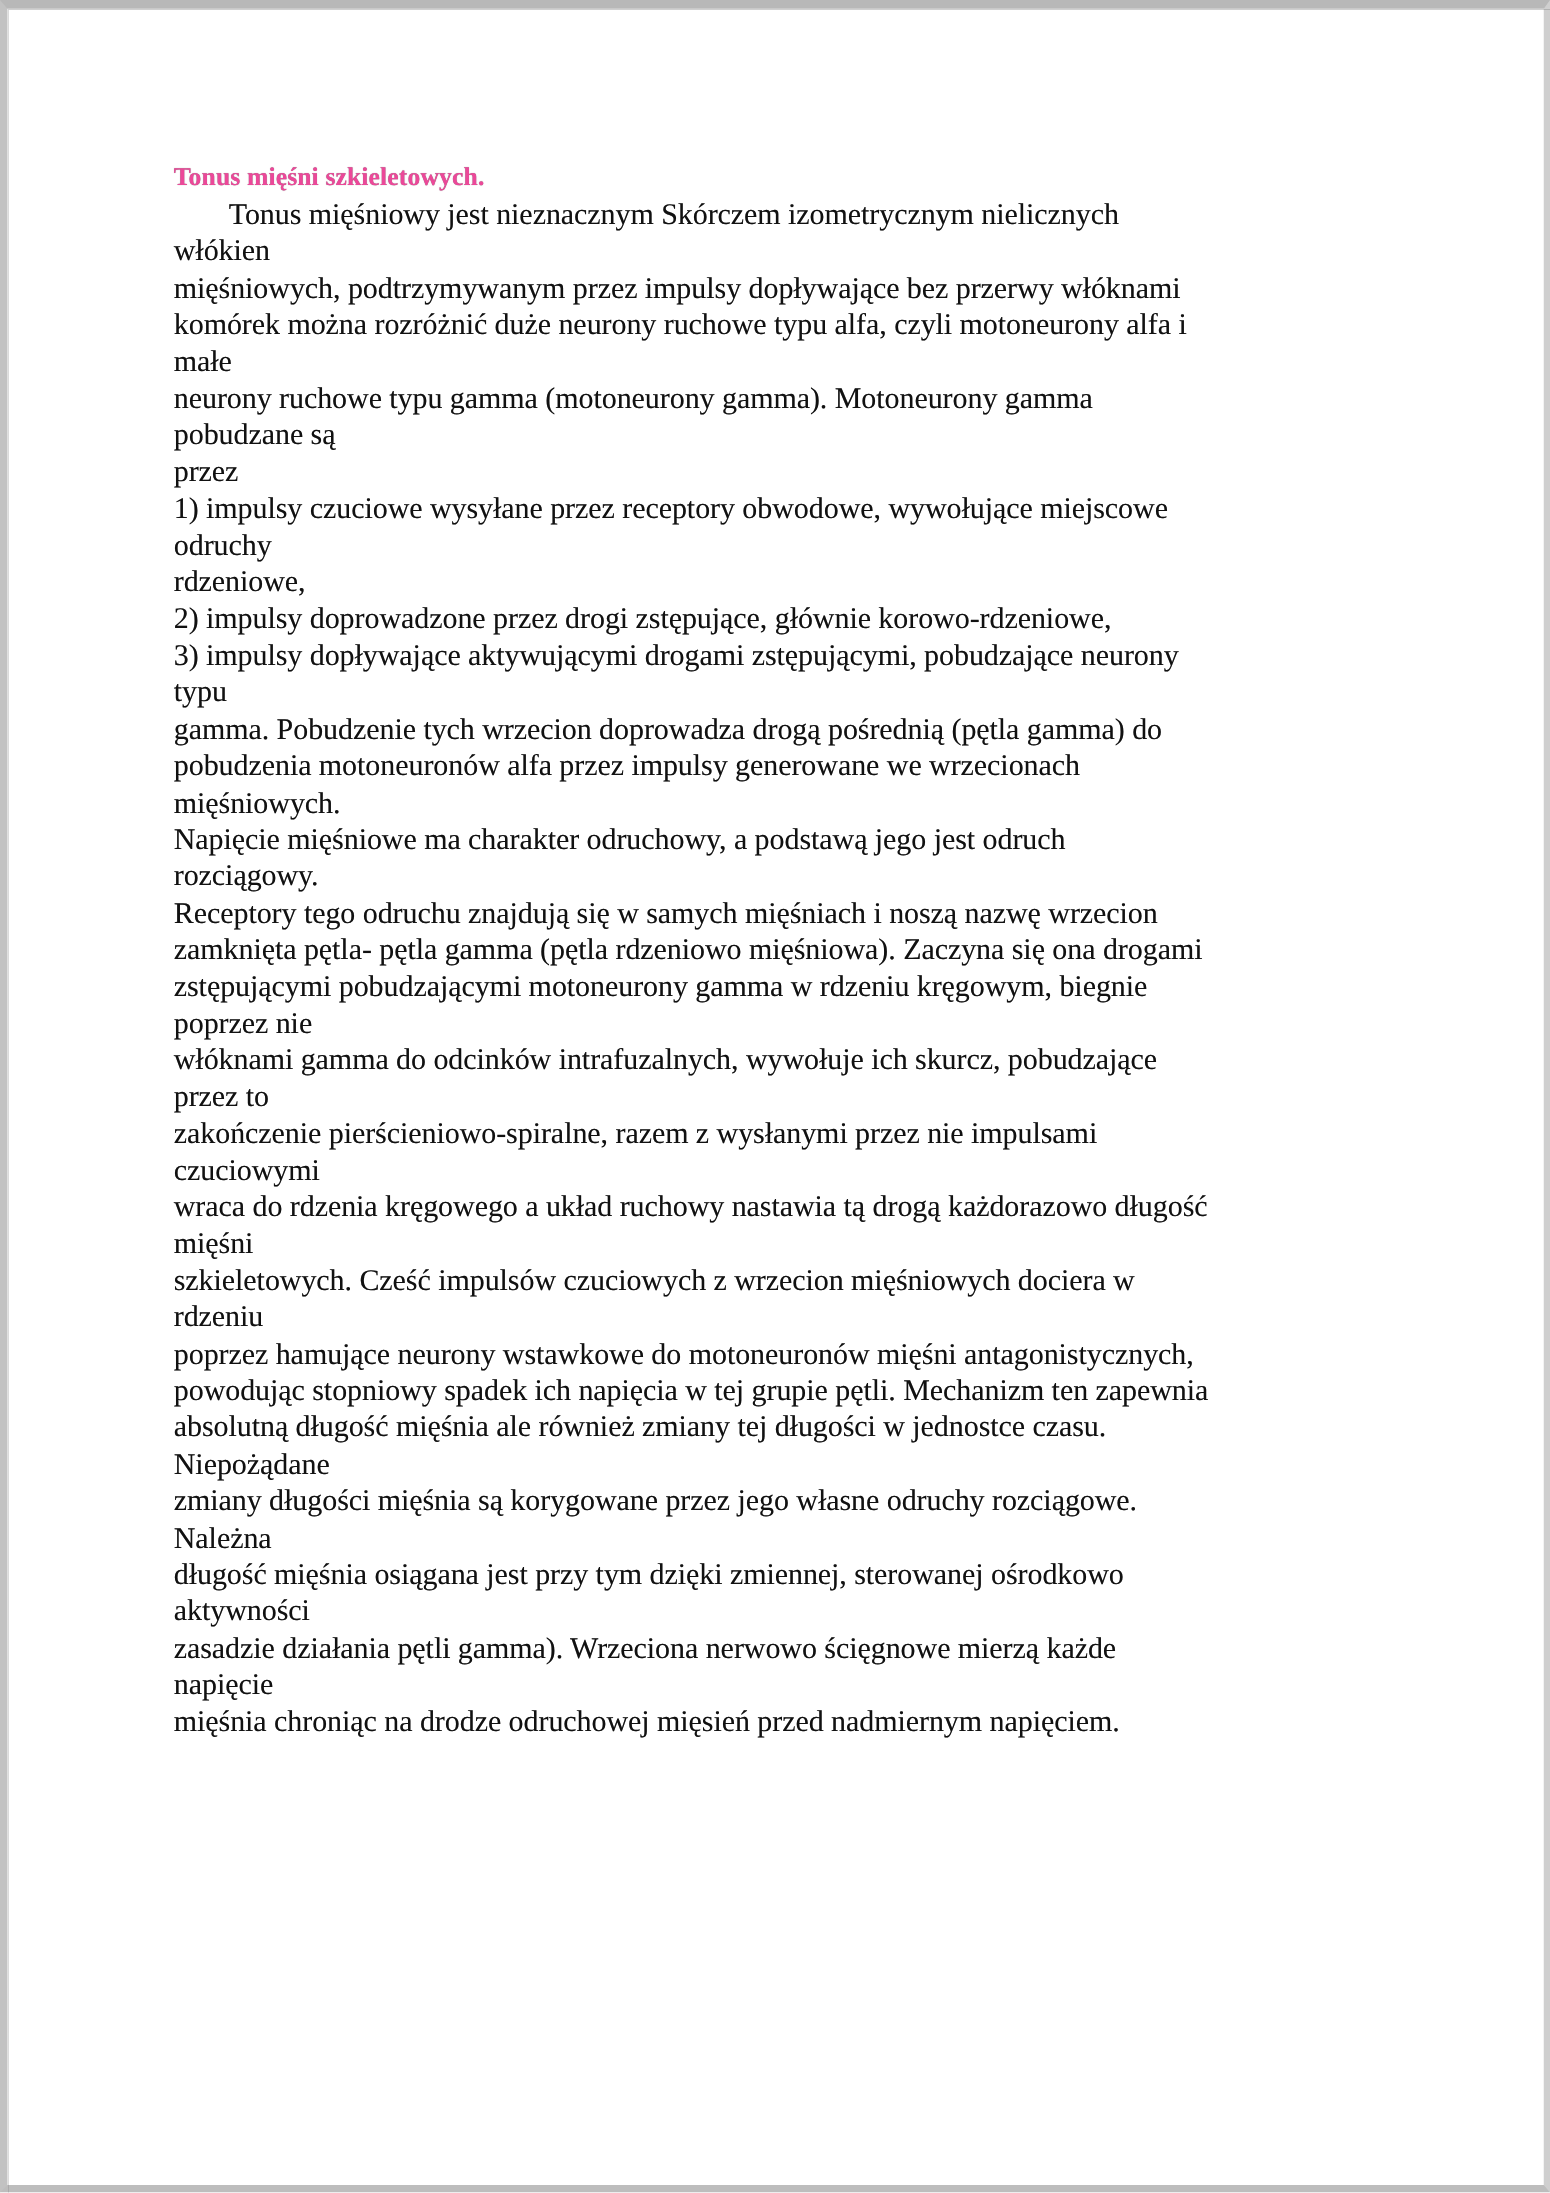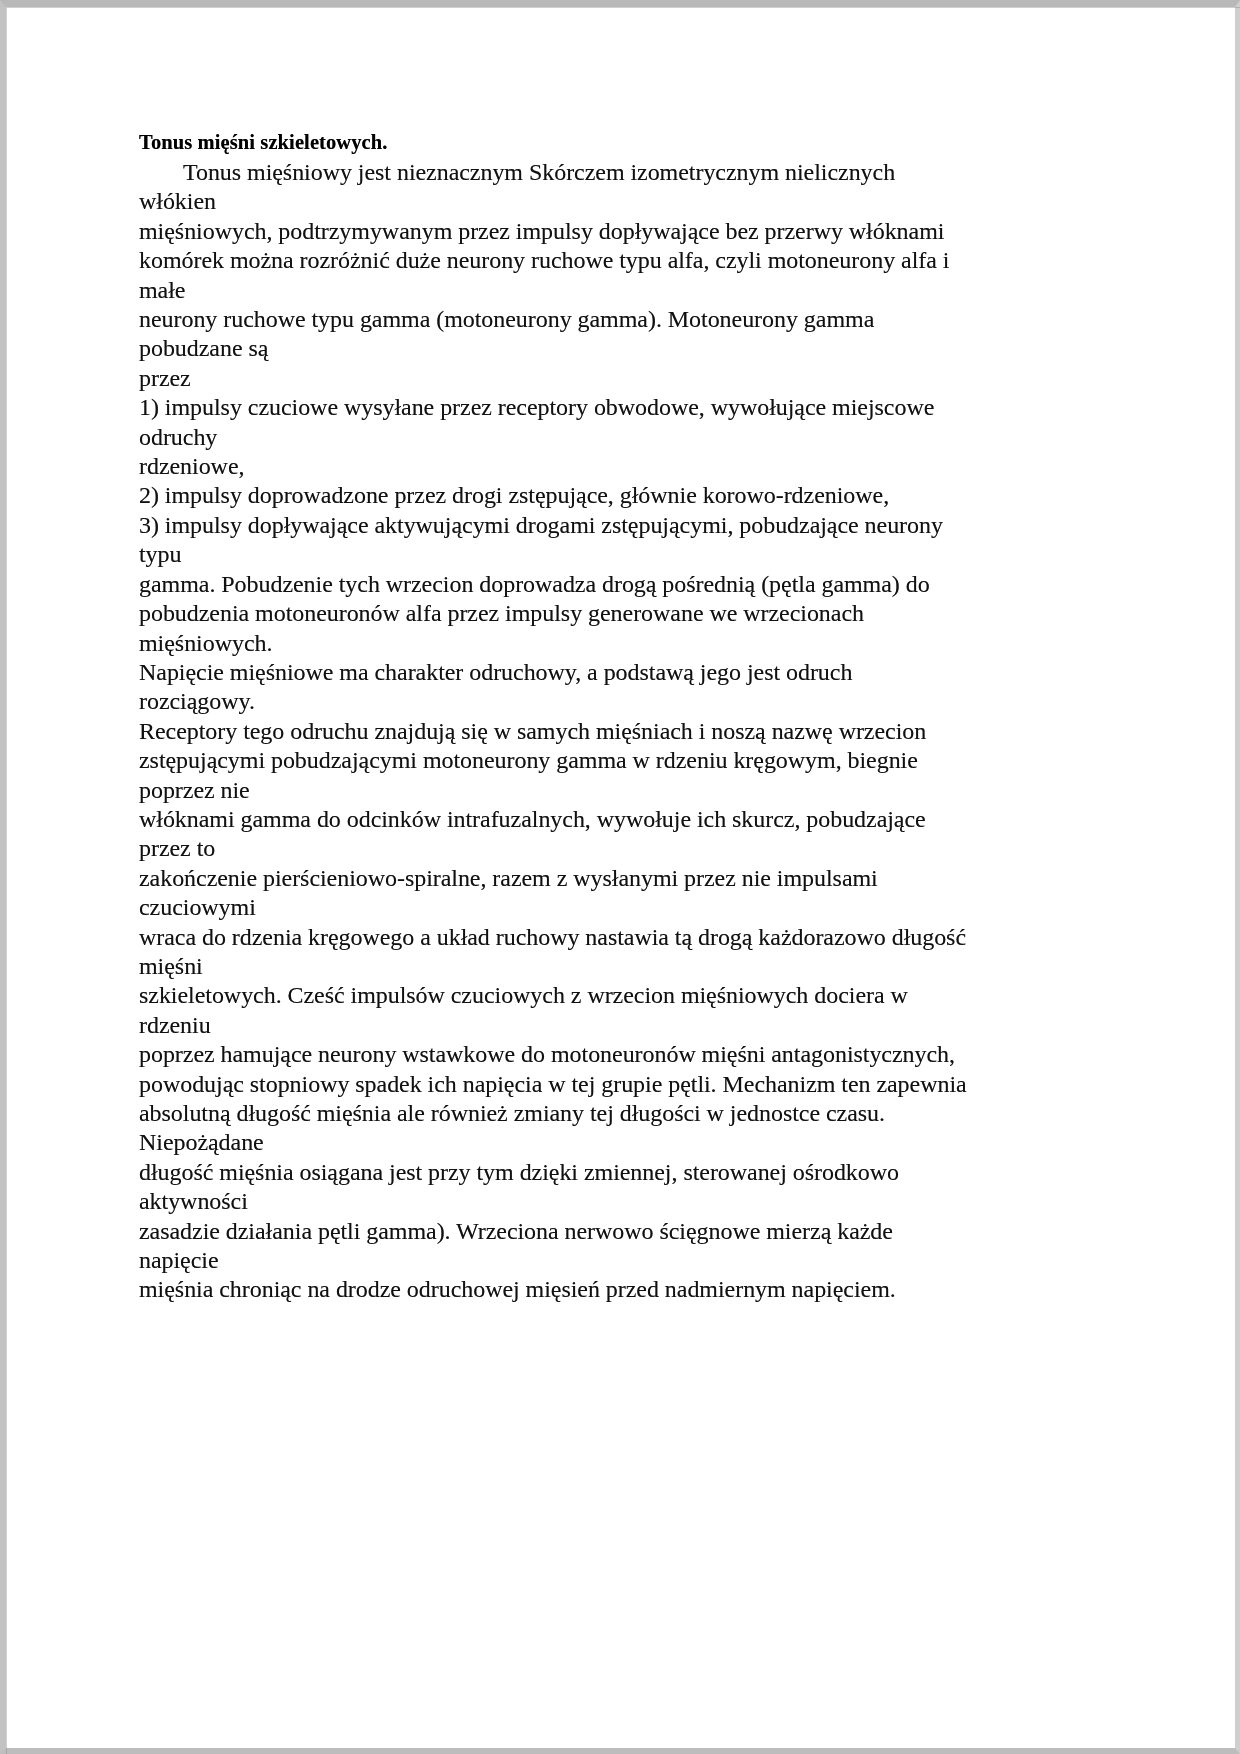--- a/index.html
+++ b/index.html
@@ -45,21 +45,21 @@
     left: 133px;
     top: 120px;
     width: 828px;
   }
 
   .doc-title {
     font-size: 20.5px;
     font-weight: bold;
     line-height: 30px;
     letter-spacing: 0.1px;
-    color: #000000;
+    color: #ec4899;
     margin: 0 0 1px 0;
     text-shadow: 0 0 0.6px rgba(0,0,0,0.55);
   }
 
   .body-line {
     font-size: 24px;
     line-height: 29.4px;
     color: #111111;
     margin: 0;
     white-space: pre-wrap;
@@ -88,26 +88,28 @@
         <p class="body-line">neurony ruchowe typu gamma (motoneurony gamma). Motoneurony gamma pobudzane są</p>
         <p class="body-line">przez</p>
         <p class="body-line">1) impulsy czuciowe wysyłane przez receptory obwodowe, wywołujące miejscowe odruchy</p>
         <p class="body-line">rdzeniowe,</p>
         <p class="body-line">2) impulsy doprowadzone przez drogi zstępujące, głównie korowo-rdzeniowe,</p>
         <p class="body-line">3) impulsy dopływające aktywującymi drogami zstępującymi, pobudzające neurony typu</p>
         <p class="body-line">gamma. Pobudzenie tych wrzecion doprowadza drogą pośrednią (pętla gamma) do</p>
         <p class="body-line">pobudzenia motoneuronów alfa przez impulsy generowane we wrzecionach mięśniowych.</p>
         <p class="body-line">Napięcie mięśniowe ma charakter odruchowy, a podstawą jego jest odruch rozciągowy.</p>
         <p class="body-line">Receptory tego odruchu znajdują się w samych mięśniach i noszą nazwę wrzecion</p>
+        <p class="body-line">zamknięta pętla- pętla gamma (pętla rdzeniowo mięśniowa). Zaczyna się ona drogami</p>
         <p class="body-line">zstępującymi pobudzającymi motoneurony gamma w rdzeniu kręgowym, biegnie poprzez nie</p>
         <p class="body-line">włóknami gamma do odcinków intrafuzalnych, wywołuje ich skurcz, pobudzające przez to</p>
         <p class="body-line">zakończenie pierścieniowo-spiralne, razem z wysłanymi przez nie impulsami czuciowymi</p>
         <p class="body-line">wraca do rdzenia kręgowego a układ ruchowy nastawia tą drogą każdorazowo długość mięśni</p>
         <p class="body-line">szkieletowych. Cześć impulsów czuciowych z wrzecion mięśniowych dociera w rdzeniu</p>
         <p class="body-line">poprzez hamujące neurony wstawkowe do motoneuronów mięśni antagonistycznych,</p>
         <p class="body-line">powodując stopniowy spadek ich napięcia w tej grupie pętli. Mechanizm ten zapewnia</p>
         <p class="body-line">absolutną długość mięśnia ale również zmiany tej długości w jednostce czasu. Niepożądane</p>
+        <p class="body-line">zmiany długości mięśnia są korygowane przez jego własne odruchy rozciągowe. Należna</p>
         <p class="body-line">długość mięśnia osiągana jest przy tym dzięki zmiennej, sterowanej ośrodkowo aktywności</p>
         <p class="body-line">zasadzie działania pętli gamma). Wrzeciona nerwowo ścięgnowe mierzą każde napięcie</p>
         <p class="body-line">mięśnia chroniąc na drodze odruchowej mięsień przed nadmiernym napięciem.</p>
       </div>
   </div>
 </div>
 
 </body></html>

